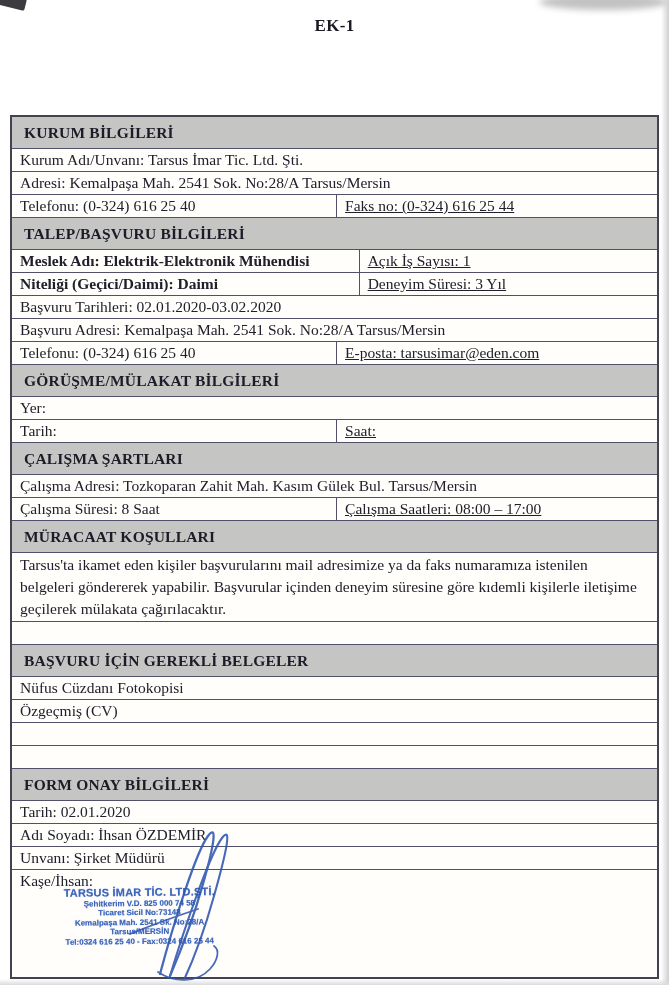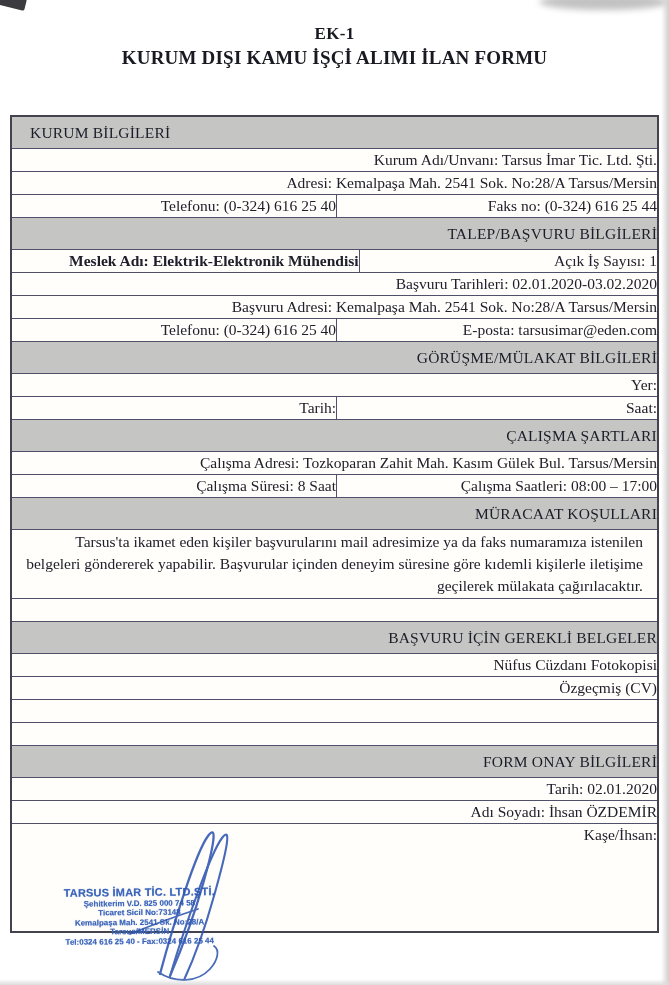--- a/index.html
+++ b/index.html
@@ -8,44 +8,44 @@
     background:#ffffff;
     font-family:"Liberation Serif","DejaVu Serif",serif;
     color:#20202c;
   }
   
   .artifact-tl{position:absolute;left:-8px;top:-5px;width:34px;height:12px;background:#3c3c40;transform:rotate(14deg);border-radius:2px;}
   .artifact-tr{position:absolute;right:0;top:-6px;width:130px;height:16px;background:#c2c2c2;filter:blur(3px);border-radius:50%;}
   .scan-edge-right{position:absolute;right:0;top:0;width:8px;height:100%;background:linear-gradient(to right,rgba(200,200,200,0),#cfcfcf);}
   .scan-edge-bottom{position:absolute;left:0;bottom:0;width:100%;height:6px;background:linear-gradient(to bottom,rgba(210,210,210,0),#dcdcdc);}
 
-  .title-block{position:absolute;top:24px;left:0;width:100%;text-align:center;color:#191922;}
+  .title-block{position:absolute;top:16px;left:0;width:100%;text-align:center;color:#191922;}
   .title-ek{font-size:17px;font-weight:bold;letter-spacing:.3px;}
   .title-form{font-size:19px;font-weight:bold;letter-spacing:.2px;margin-top:3px;}
 
   .tbl{
     position:absolute;left:10px;top:115px;width:645px;
     border:2px solid #43434f;
     background:#fffefb;
   }
-  .tbl > :not(:first-child){border-top:1px solid #50506a;text-align:right;}
+  .tbl > :not(:first-child){border-top:1px solid #50506a;}
 
   .sec{
     height:31px;line-height:31px;
     background:#c5c6c4;
-    font-weight:normal;font-size:15.5px;
-    padding-left:18px;
+    font-weight:bold;font-size:15.5px;
+    padding-left:12px;
     color:#1c1c28;
     letter-spacing:.2px;
   }
   .row{min-height:22px;line-height:22px;font-size:15.5px;display:flex;}
   .cell{padding-left:8px;white-space:nowrap;overflow:hidden;}
   .cell-full{width:100%;}
   .cell-l{width:49%;border-right:1.5px solid #50506a;}
-  .cell-r{flex:1;}
+  .cell-r{flex:1;text-decoration:underline;}
   .split-wide .cell-l{width:52.5%;font-weight:bold;}
   .row-empty-sm{height:17px;}
   .row-empty{height:16px;}
   .row-para{display:block;padding:1px 14px 1px 8px;line-height:22px;min-height:64px;font-size:15.5px;}
   .row-kase{height:107px;align-items:flex-start;}
 
   .stamp{
     position:absolute;left:52px;top:886px;width:175px;
     text-align:center;
     font-family:"Liberation Sans","DejaVu Sans",sans-serif;
@@ -59,41 +59,44 @@
   .sig{position:absolute;left:122px;top:822px;width:150px;height:165px;pointer-events:none;}
 </style>
 </head>
 <body>
 
 <div class="artifact-tl"></div>
 <div class="artifact-tr"></div>
 
 <div class="title-block">
   <div class="title-ek">EK-1</div>
-  <div class="title-form">KURUM DIŞI KAMU İŞÇİ ALIMI İLAN FORMU</div>
 </div>
 
 <div class="tbl">
 
   <div class="sec">KURUM BİLGİLERİ</div>
   <div class="row">
     <span class="cell cell-full">Kurum Adı/Unvanı: Tarsus İmar Tic. Ltd. Şti.</span>
   </div>
   <div class="row">
     <span class="cell cell-full">Adresi: Kemalpaşa Mah. 2541 Sok. No:28/A Tarsus/Mersin</span>
   </div>
   <div class="row">
     <span class="cell cell-l">Telefonu: (0-324) 616 25 40</span>
     <span class="cell cell-r">Faks no: (0-324) 616 25 44</span>
   </div>
 
   <div class="sec">TALEP/BAŞVURU BİLGİLERİ</div>
   <div class="row split-wide">
     <span class="cell cell-l">Meslek Adı: Elektrik-Elektronik Mühendisi</span>
     <span class="cell cell-r">Açık İş Sayısı: 1</span>
+  </div>
+  <div class="row split-wide">
+    <span class="cell cell-l">Niteliği (Geçici/Daimi): Daimi</span>
+    <span class="cell cell-r">Deneyim Süresi: 3 Yıl</span>
   </div>
   <div class="row">
     <span class="cell cell-full">Başvuru Tarihleri: 02.01.2020-03.02.2020</span>
   </div>
   <div class="row">
     <span class="cell cell-full">Başvuru Adresi: Kemalpaşa Mah. 2541 Sok. No:28/A Tarsus/Mersin</span>
   </div>
   <div class="row">
     <span class="cell cell-l">Telefonu: (0-324) 616 25 40</span>
     <span class="cell cell-r">E-posta: tarsusimar@eden.com</span>
@@ -131,20 +134,23 @@
   <div class="row row-empty"></div>
   <div class="row row-empty"></div>
 
   <div class="sec">FORM ONAY BİLGİLERİ</div>
   <div class="row">
     <span class="cell cell-full">Tarih: 02.01.2020</span>
   </div>
   <div class="row">
     <span class="cell cell-full">Adı Soyadı: İhsan ÖZDEMİR</span>
   </div>
+  <div class="row">
+    <span class="cell cell-full">Unvanı: Şirket Müdürü</span>
+  </div>
   <div class="row row-kase">
     <span class="cell cell-full">Kaşe/İhsan:</span>
   </div>
 
 </div>
 
 <div class="stamp">
   <div class="s1">TARSUS İMAR TİC. LTD.ŞTİ.</div>
   <div class="s2">Şehitkerim V.D. 825 000 74 58</div>
   <div class="s3">Ticaret Sicil No:73148</div>

